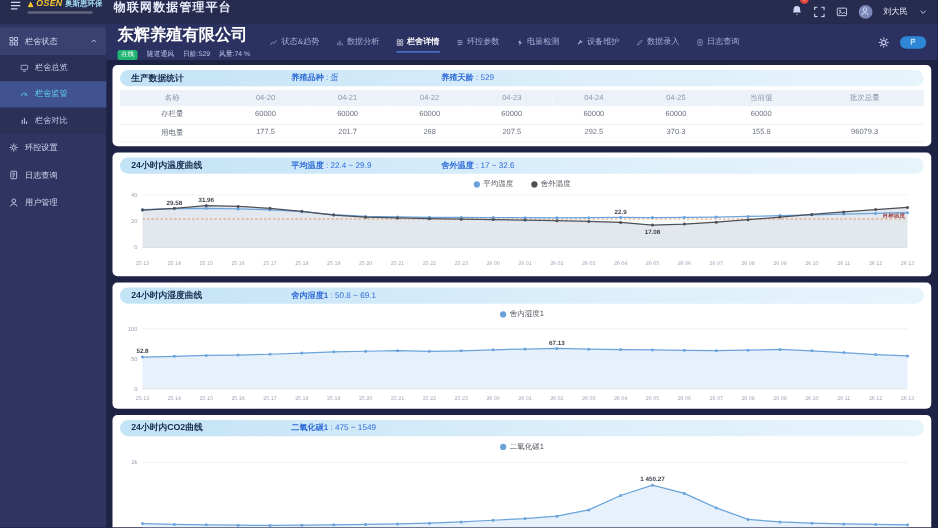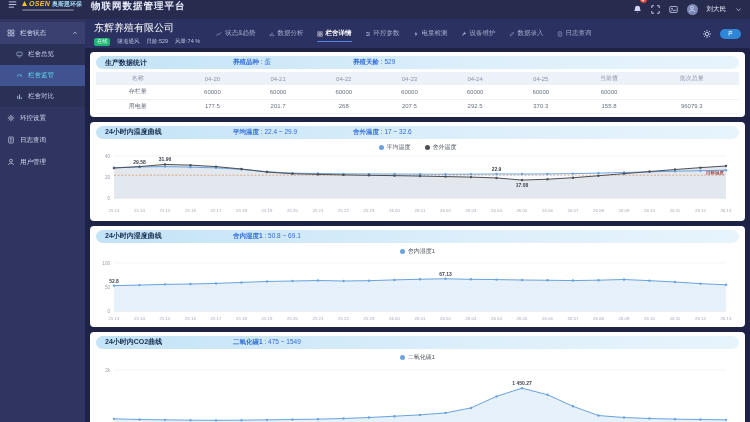--- a/index.html
+++ b/index.html
@@ -30,21 +30,21 @@
   .side-group-hd { background:#3a4170; }
   .side-sub { background:#2a3056; }
   .side-sub .side-item { padding-left:16px; height:21px; color:#c3cbec; }
   .side-item.active { background:#40528f; color:#5fd6ea; }
   .side-item.active svg { color:#5fd6ea; }
   .side-chev { margin-left:auto; }
   .main { flex:1; min-width:0; display:flex; flex-direction:column; }
   .subbar { height:29px; background:#2b3160; display:flex; align-items:center;
     padding:0 9px; gap:12px; flex:none; }
   .farm { display:flex; flex-direction:column; justify-content:center; }
-  .farm-name { font-size:10px; font-weight:normal; color:#fff; }
+  .farm-name { font-size:13px; font-weight:bold; color:#fff; }
   .farm-badges { display:flex; align-items:center; gap:7px; margin-top:2.5px; }
   .online-pill { background:#21b573; color:#fff; font-size:5.2px; padding:.5px 3px; border-radius:2px; }
   .farm-badge { font-size:5.5px; color:#b9c2e4; }
   .tabs { display:flex; gap:13px; margin-left:4px; }
   .tab { display:flex; align-items:center; gap:3px; font-size:6.5px; color:#a6aed2;
     cursor:pointer; position:relative; padding:8px 0; }
   .tab.active { color:#fff; font-weight:bold; }
   .tab.active::after { content:""; position:absolute; left:0; right:0; bottom:4px;
     height:1.5px; background:#4f86e8; border-radius:1px; }
   .subbar-actions { margin-left:auto; display:flex; align-items:center; gap:8px; }

